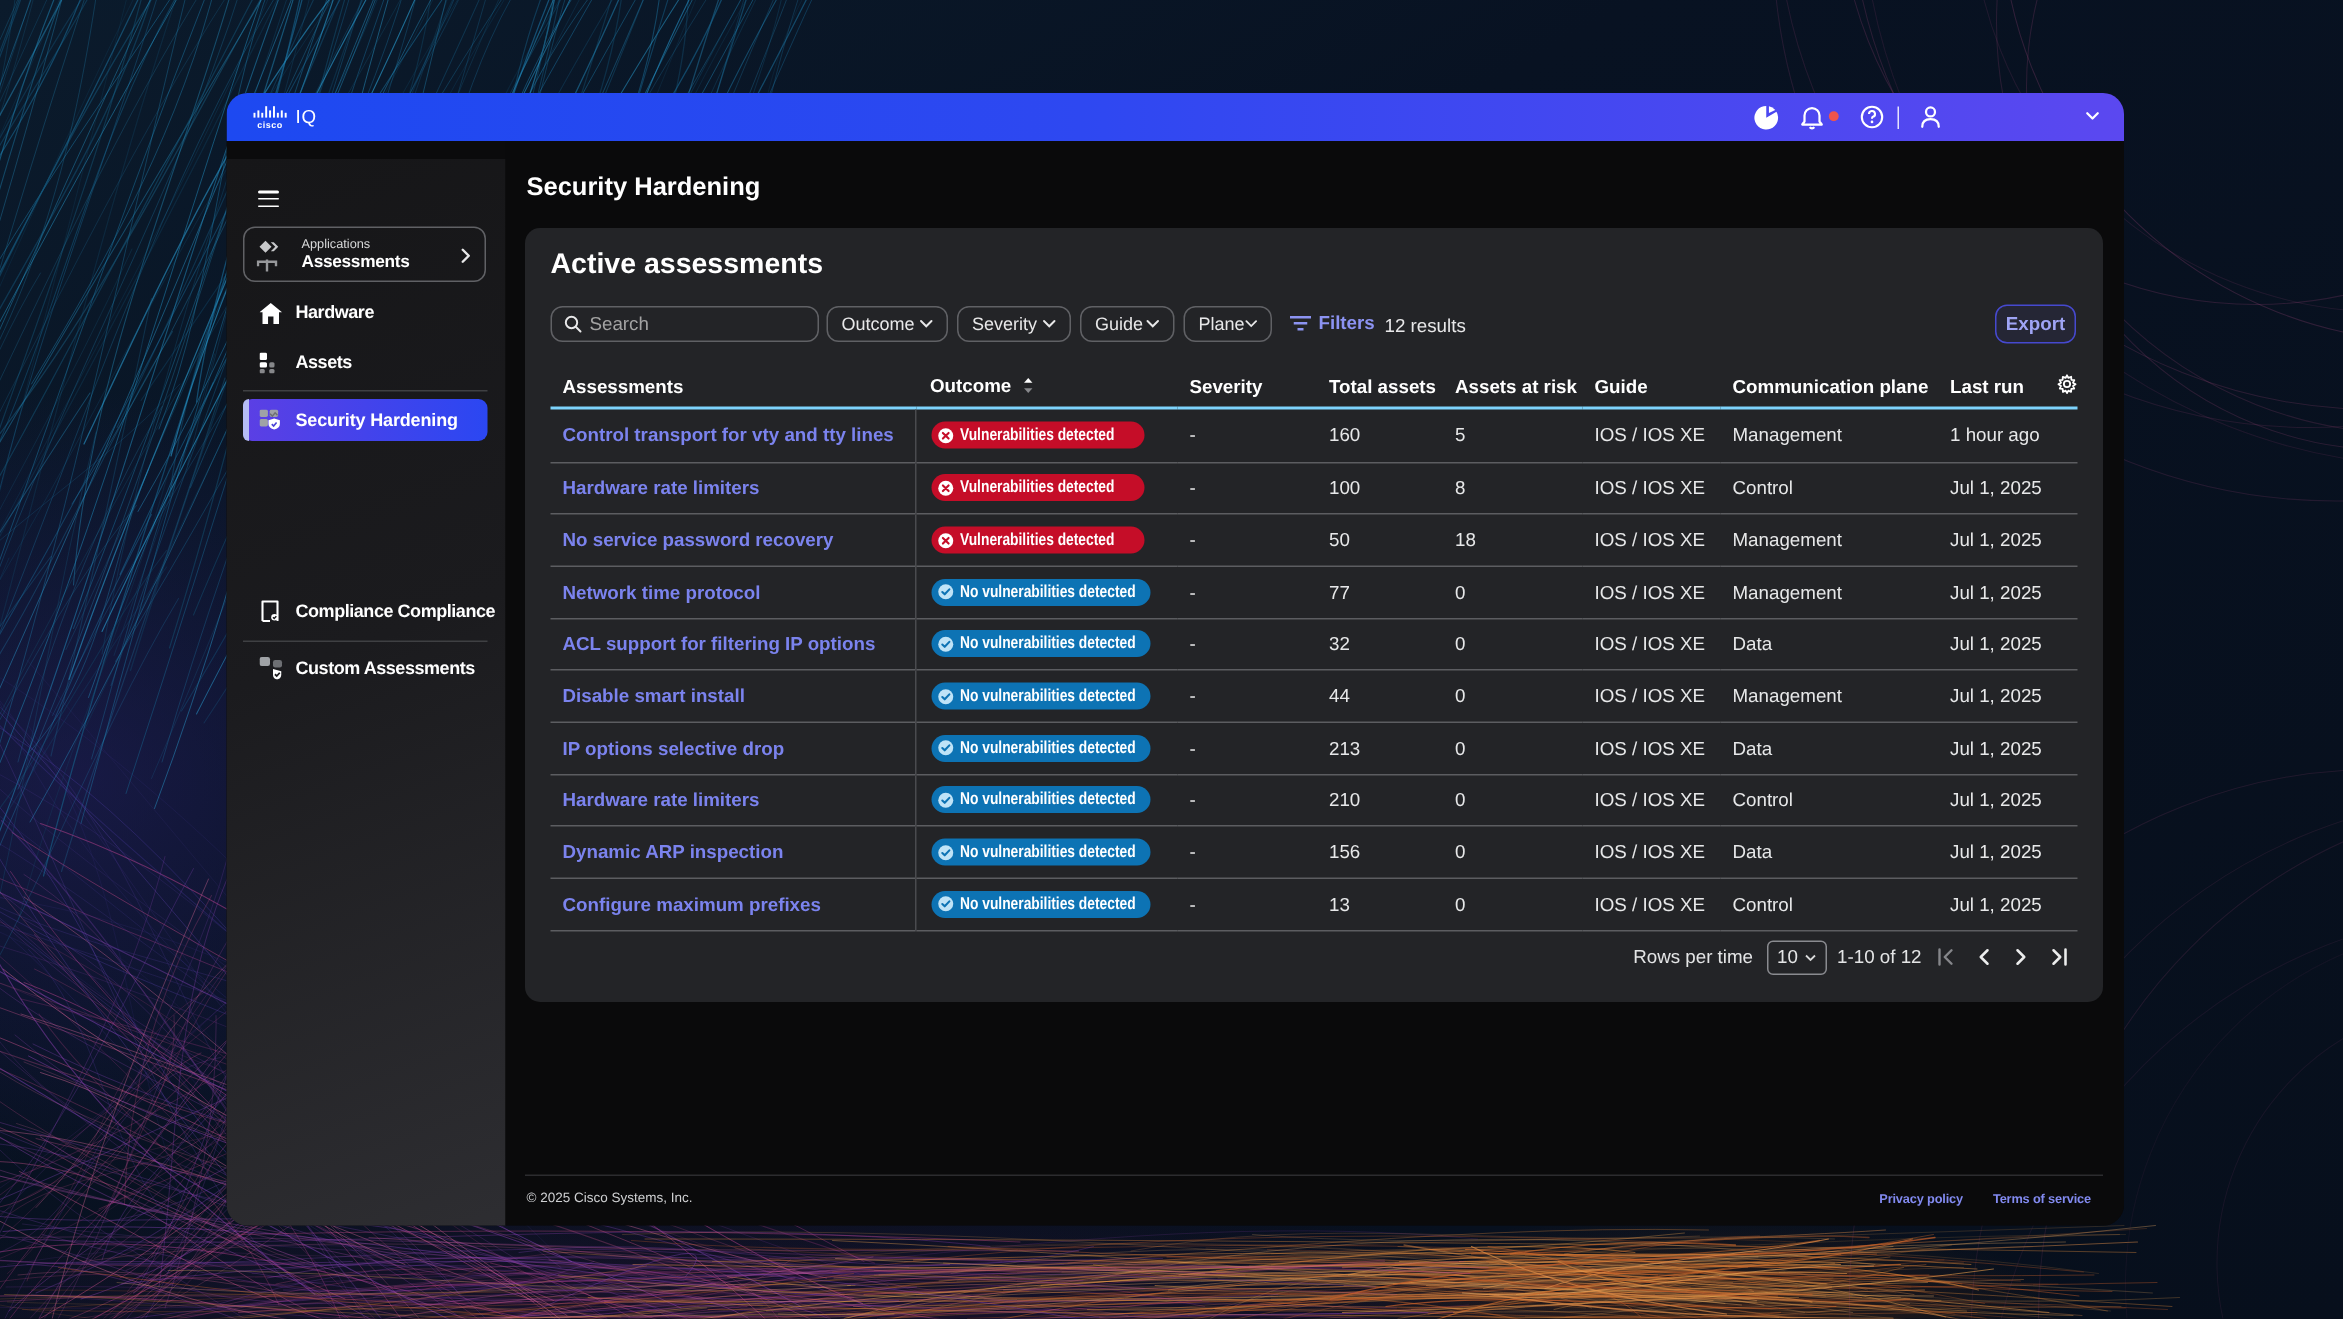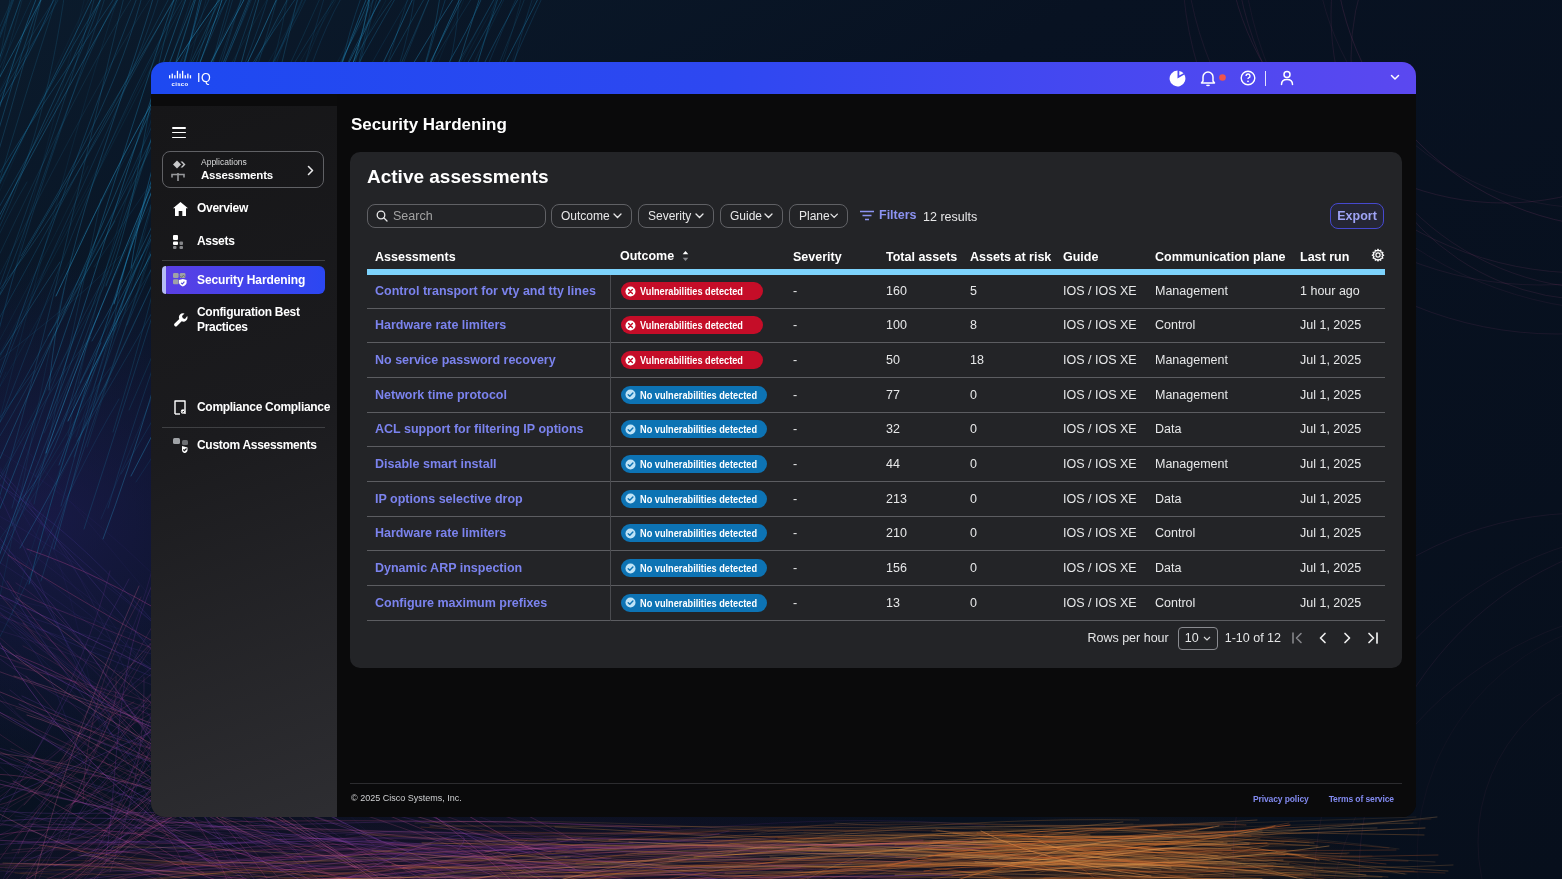--- a/index.html
+++ b/index.html
@@ -32,21 +32,21 @@
 .search .mag { position:absolute; left:8px; top:5px; }
 .search .ph { position:absolute; left:25px; top:4px; color:#a3a3a3; }
 .dd { display:flex; align-items:center; justify-content:space-between; padding:0 9px; font-size:12px; }
 .filters { position:absolute; left:510px; top:56px; display:flex; align-items:center; }
 .filters .ftxt { color:#8c93f2; font-size:12.5px; font-weight:700; margin-left:5px; }
 .results { position:absolute; left:573px; top:58px; color:#e8e8e9; font-size:12.5px; }
 .export { position:absolute; right:18px; top:51px; width:54px; height:26px; border:1.5px solid #4649cf; border-radius:8px; background:rgba(60,60,160,0.12); color:#9fa4f5; font-size:12.5px; font-weight:700; text-align:center; line-height:24px; }
 table.tbl { position:absolute; left:17px; top:92px; width:1018px; border-collapse:collapse; table-layout:fixed; }
 .tbl th { color:#fff; font-size:12.5px; font-weight:700; text-align:left; height:28px; vertical-align:middle; padding:0; }
 .tbl td { color:#e7e8e9; font-size:12.5px; font-weight:400; height:34.7px; vertical-align:middle; padding:0; border-top:1px solid #5c5d61; }
-.tbl tr.r1 td { border-top:6px solid #7dd3fc; height:36px; }
+.tbl tr.r1 td { border-top:2px solid #7dd3fc; height:36px; }
 .tbl a { color:#7b83ee; font-weight:700; text-decoration:none; }
 .coldiv { border-right:1px solid #4a4b4f; }
 .badge { display:inline-flex; align-items:center; height:18px; border-radius:9px; padding:0 0 0 4px; font-size:11.5px; font-weight:700; color:#fff; white-space:nowrap; overflow:hidden; }
 .badge .bt { display:inline-block; transform:scaleX(0.80); transform-origin:0 50%; margin-left:4px; }
 .badge svg { flex-shrink:0; }
 .bred { background:#c50d28; width:142px; }
 .bblue { background:#0d73b4; width:146px; }
 .pgrow { position:absolute; left:17px; top:468px; width:1018px; height:36px; display:flex; align-items:center; justify-content:flex-end; color:#e4e5e6; font-size:12.5px; }
 .pgsel { width:40px; height:23px; border:1px solid #8a8b90; border-radius:4px; display:flex; align-items:center; justify-content:space-between; padding:0 6px; }
 .pgarr { display:flex; align-items:center; }
@@ -730,21 +730,21 @@
       <div class="lbl1">Applications</div>
       <div class="lbl2">Assessments</div>
       <svg class="chev" width="7" height="11" viewBox="0 0 7 11" fill="none" stroke="#e8e8e9" stroke-width="1.6">
           <path d="M1.5 1.5 L5.5 5.5 L1.5 9.5" stroke-linecap="round" stroke-linejoin="round"></path>
         </svg>
     </div>
     <div class="navitem" style="top:95px; height:15px;">
       <svg class="nico" width="15" height="14" viewBox="0 0 15 14" fill="#fff">
           <path d="M7.5 0 L15 6.2 L13 6.2 L13 14 L9.3 14 L9.3 9 L5.7 9 L5.7 14 L2 14 L2 6.2 L0 6.2 Z"></path>
         </svg>
-      <div class="ntxt">Overview</div>
+      <div class="ntxt">Hardware</div>
     </div>
     <div class="navitem" style="top:128px; height:15px;">
       <svg class="nico" width="14" height="14" viewBox="0 0 14 14">
         <g fill="#fff">
             <rect x="0" y="0" width="5" height="5" rx="1"></rect>
             <rect x="0" y="6.5" width="5" height="3.5" rx="1"></rect>
           </g>
         <g fill="#86878a">
             <rect x="6.5" y="6.5" width="3.5" height="3.5" rx="1"></rect>
             <rect x="0" y="11" width="3.5" height="3" rx="1"></rect>
@@ -760,26 +760,20 @@
         <g fill="#9fa2a6">
             <rect x="0" y="0" width="5.6" height="5" rx="1.2"></rect>
             <rect x="6.8" y="0" width="5.6" height="5" rx="1.2"></rect>
             <rect x="0" y="6.3" width="5.6" height="5" rx="1.2"></rect>
           </g>
         <path d="M7 2.8 l1.6 1.6 1.8-2.2 1.6 1.6" stroke="#6d6f73" stroke-width="1" fill="none"></path>
         <path d="M9.8 6 L13.6 7.1 L13.6 9.6 C13.6 11.5 12.1 12.6 9.8 13.4 C7.5 12.6 6 11.5 6 9.6 L6 7.1 Z" fill="#fff"></path>
         <path d="M8.2 9.8 l1.2 1.2 2-2.3" stroke="#4a43d6" stroke-width="1.1" fill="none"></path>
       </svg>
       <div style="position:absolute;left:35px;top:7px;color:#fff;font-size:12px;font-weight:700;letter-spacing:-0.1px;">Security Hardening</div>
-    </div>
-    <div class="navitem" style="top:199px; height:30px;">
-      <svg class="nico" width="15" height="15" viewBox="0 0 15 15" fill="#fff">
-          <path d="M14.2 3.1 a4.1 4.1 0 0 1 -5.5 5.2 L4 13 a1.7 1.7 0 0 1 -2.4 -2.4 L6.3 6 a4.1 4.1 0 0 1 5.2 -5.5 L9 3 l0.8 2.2 L12 6 Z"></path>
-        </svg>
-      <div class="ntxt">Configuration Best<br>Practices</div>
     </div>
     <div class="navitem" style="top:294px; height:15px;">
       <svg class="nico" width="14" height="15" viewBox="0 0 14 15" fill="none" stroke="#fff" stroke-width="1.4">
         <path d="M12 14 L12 1 L2 1 L2 14" stroke-linejoin="round"></path>
           <path d="M2 14 L7 14"></path>
         <circle cx="10" cy="11.5" r="2.2" fill="#fff" stroke="none"></circle>
           <path d="M9 11.5 l0.8 0.8 1.4-1.5" stroke="#1b1b1e" stroke-width="1"></path>
       </svg>
       <div class="ntxt">Compliance Compliance</div>
     </div>
@@ -1027,21 +1021,21 @@
 <td style="padding-left:8px">Control</td>
 <td style="padding-left:8px;white-space:nowrap">Jul 1, 2025</td>
 <td></td>
 </tr>
             <tr class="bb">
               <td colspan="9" style="height:0; border-top:1px solid #5c5d61; border-bottom:none"></td>
             </tr>
           </tbody>
         </table>
       <div class="pgrow" style="padding-right:6px">
-        <span>Rows per hour</span>
+        <span>Rows per time</span>
         <div class="pgsel" style="margin-left:9px">
             <span>10</span>
             <svg width="8" height="5" viewBox="0 0 8 5" fill="none" stroke="#d8d9da" stroke-width="1.2">
               <path d="M1 1 L4 4 L7 1"></path>
             </svg>
           </div>
         <span style="margin-left:7px">1-10 of 12</span>
         <div class="pgarr" style="margin-left:10px">
           <svg width="13" height="12" viewBox="0 0 13 12" fill="none" stroke="#85868a" stroke-width="1.6">
               <path d="M2 1 L2 11 M10 1.5 L5.5 6 L10 10.5" stroke-linecap="round" stroke-linejoin="round"></path>

